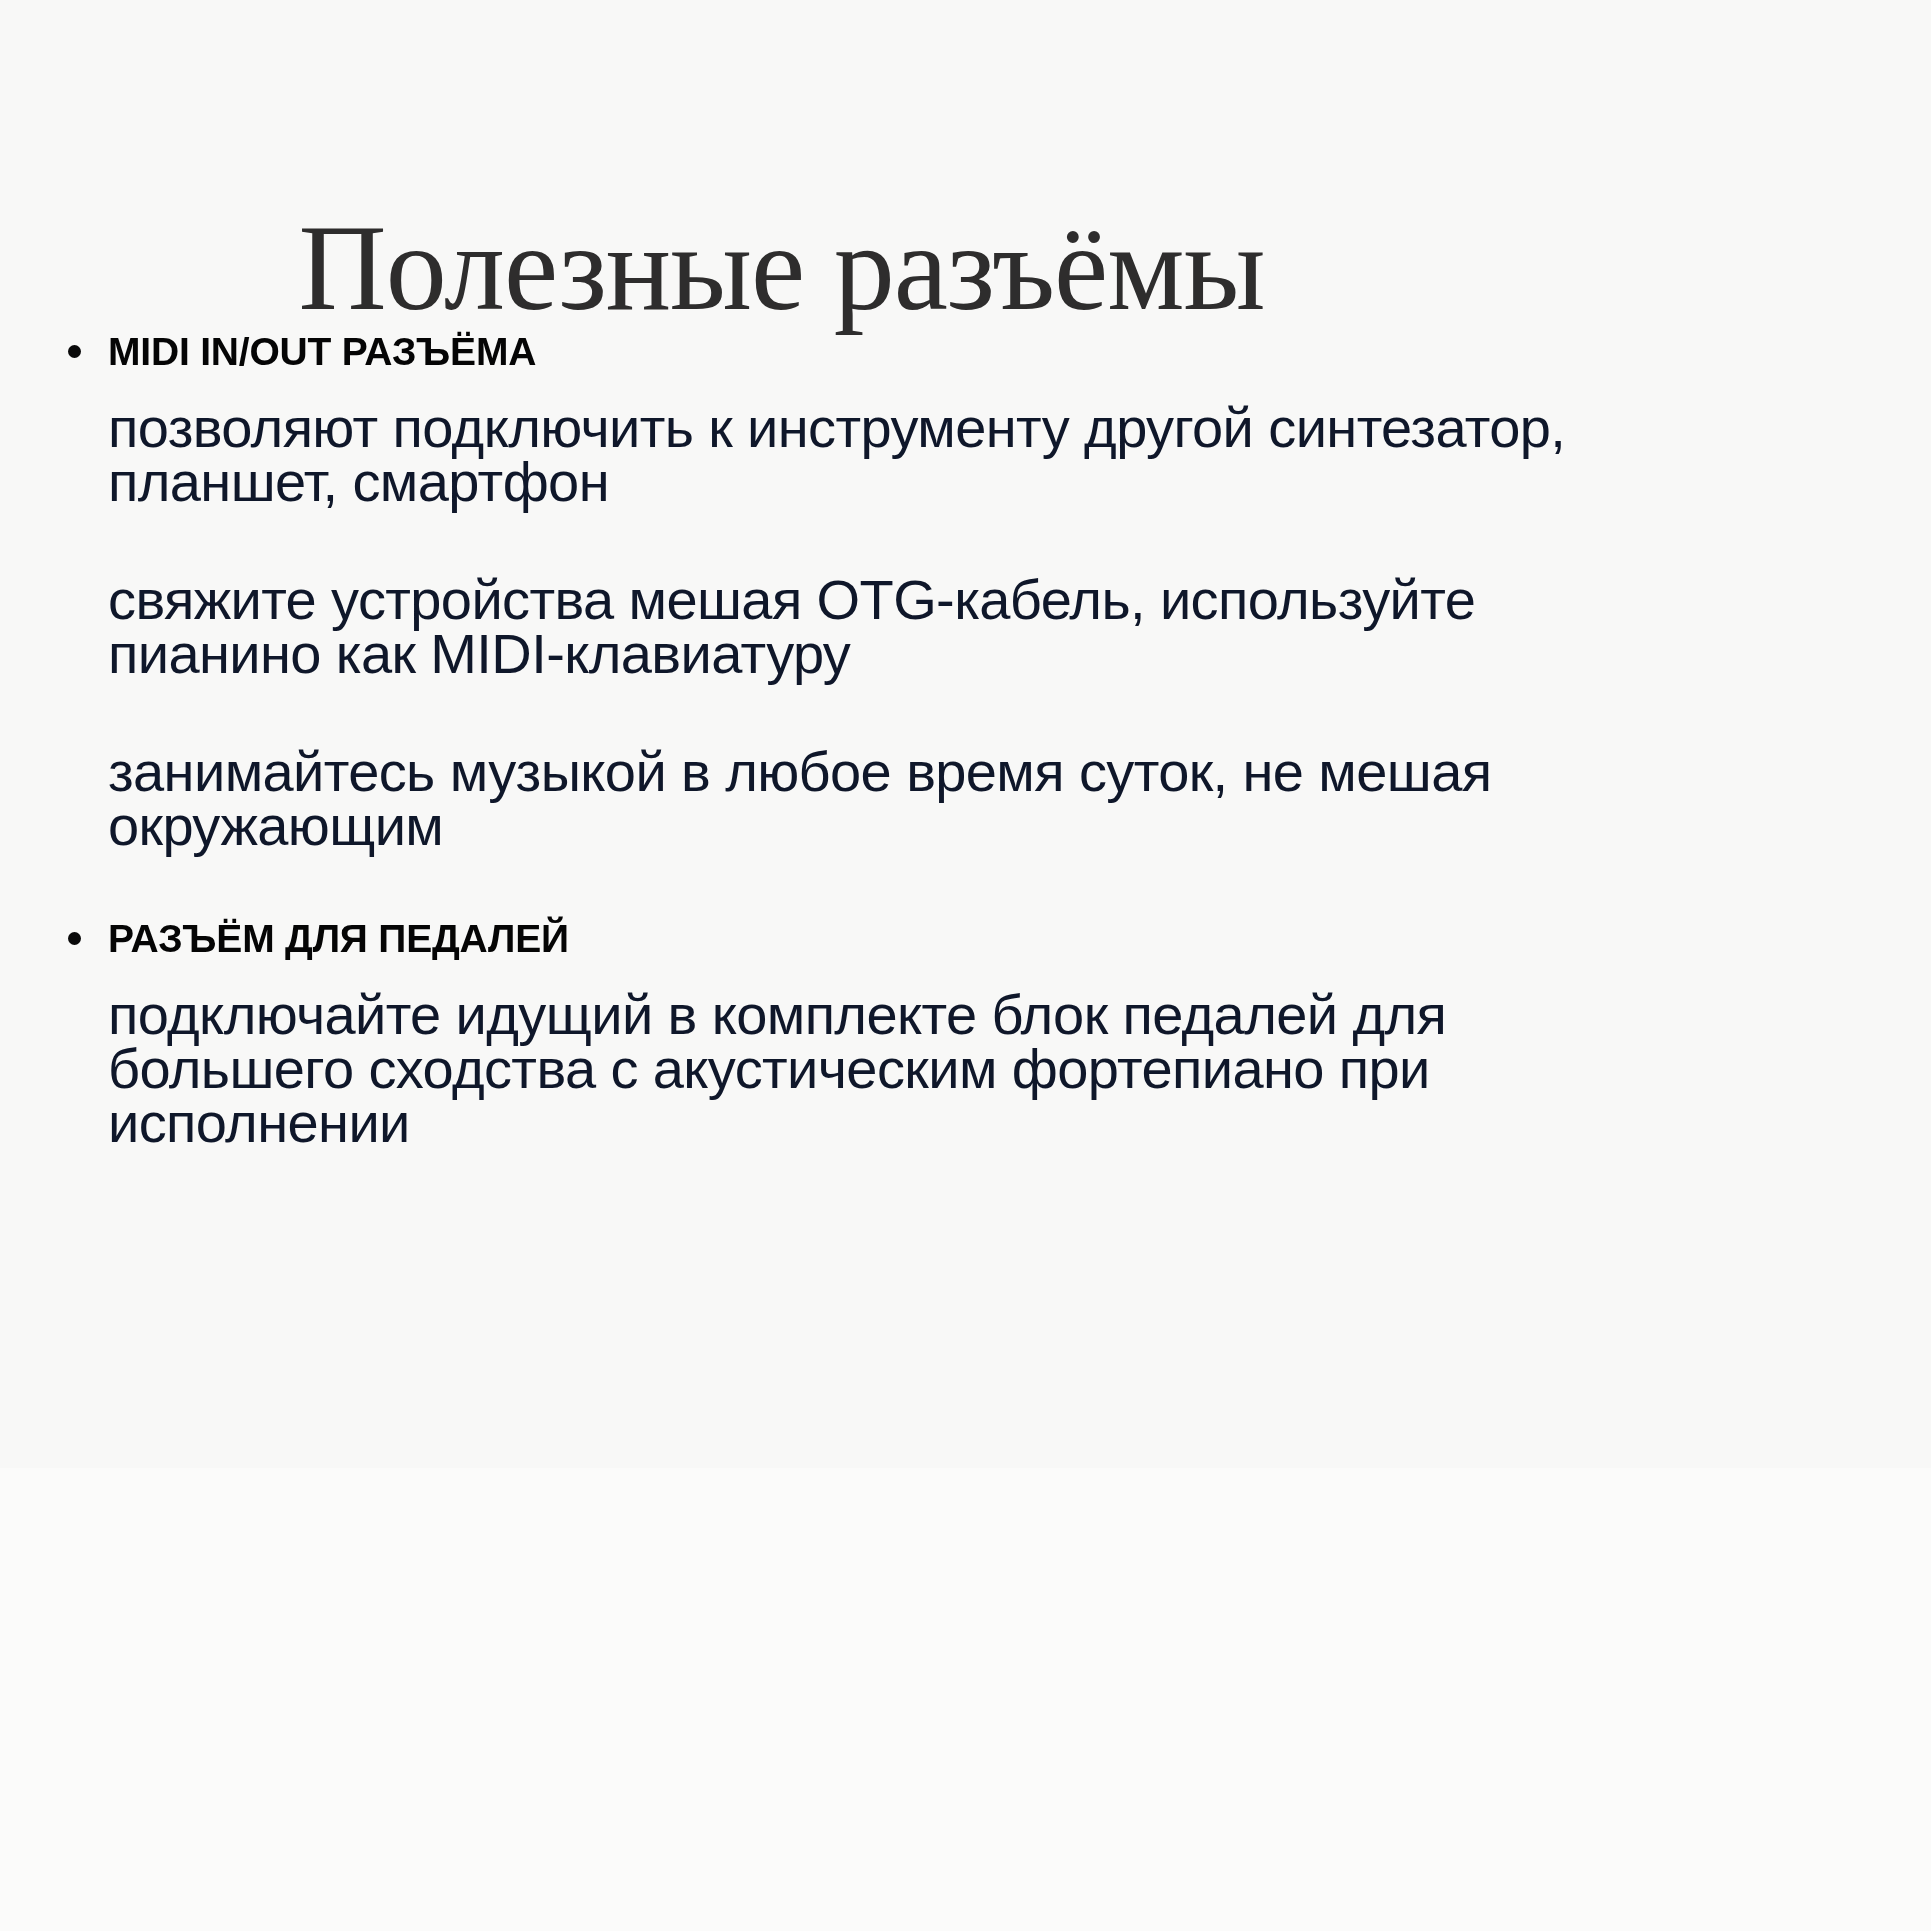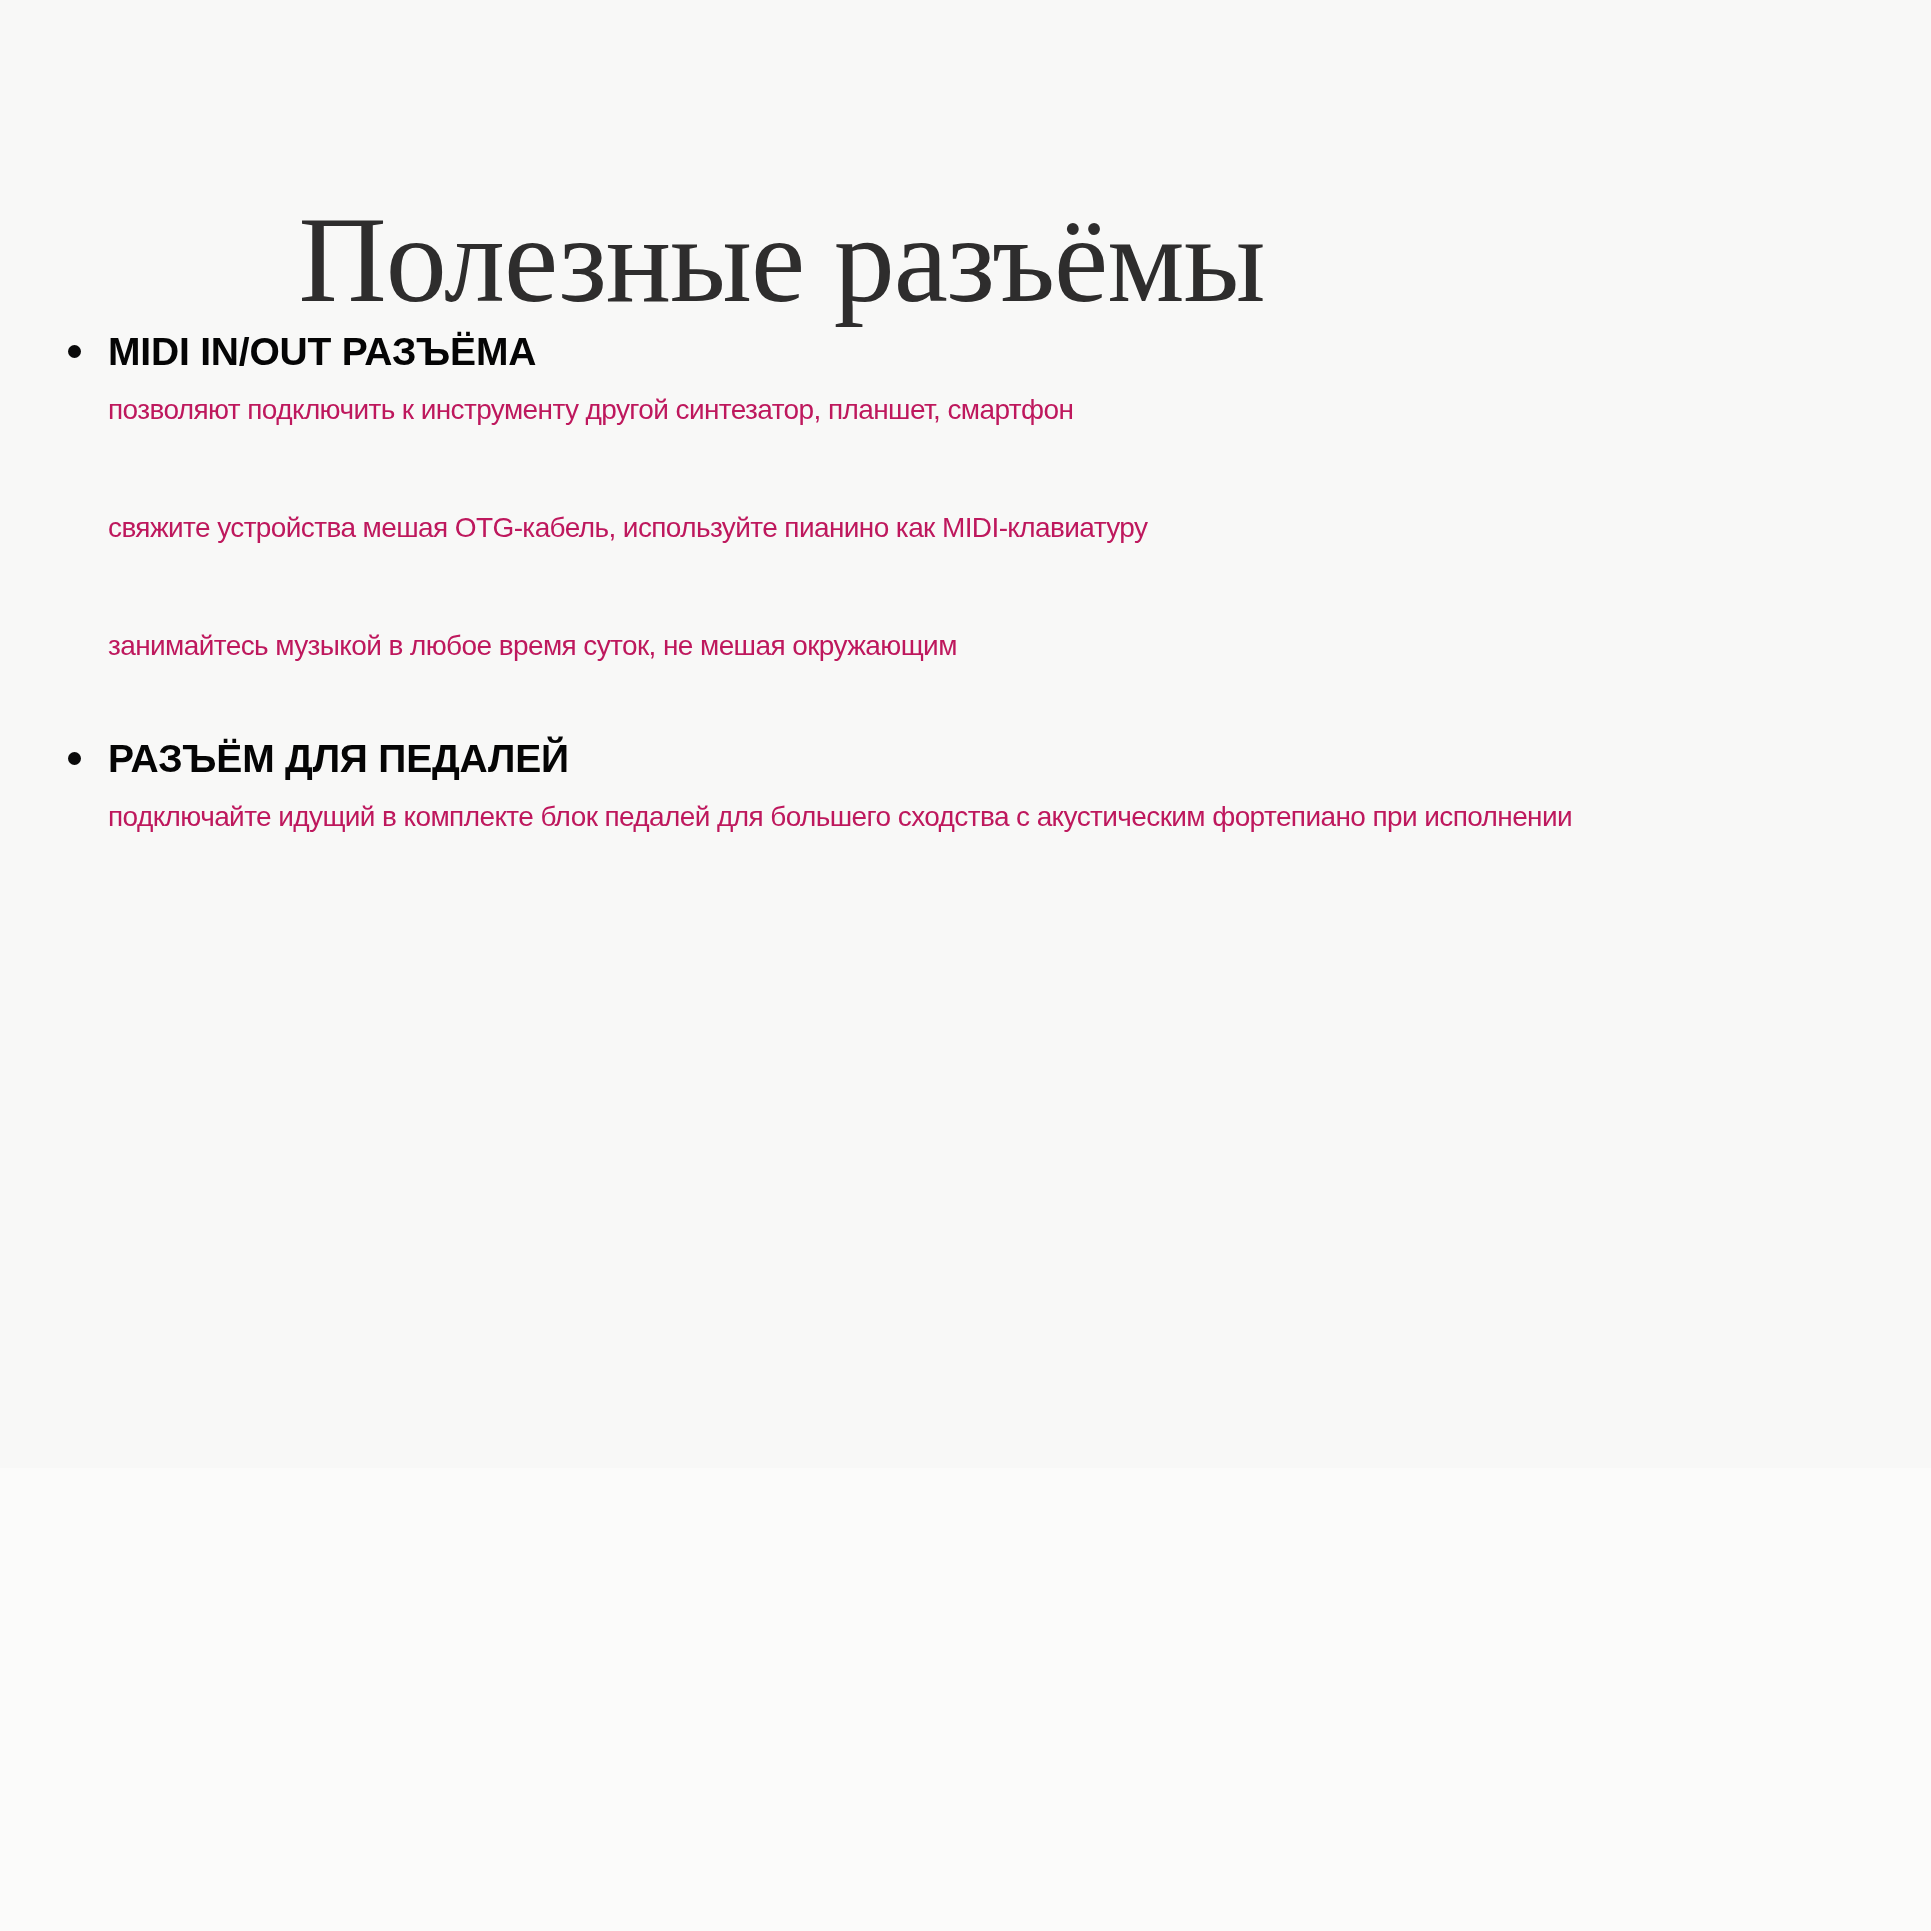--- a/index.html
+++ b/index.html
@@ -4,21 +4,21 @@
 <style>
   html,body{margin:0;padding:0;}
   body{
     width:1931px;height:1931px;position:relative;overflow:hidden;
     background:#f8f8f7;
     font-family:"Liberation Sans",sans-serif;
     color:#111;
   }
   
   .page-title{
-    position:absolute;top:116px;left:0;width:1563px;
+    position:absolute;top:124px;left:0;width:1563px;
     text-align:center;
     font-family:"Liberation Serif",serif;
     font-weight:400;
     font-size:122px;line-height:1.02;
     color:#2e2d2d;
     letter-spacing:-1px;
   }
   
   .features{position:absolute;left:62px;top:330px;right:48px;}
   .feature{margin-bottom:64px;}
@@ -27,24 +27,24 @@
     padding-left:46px;
     font-weight:700;font-size:39px;line-height:44px;
     color:#050505;letter-spacing:-0.2px;
   }
   .bullet{
     position:absolute;left:5.8px;top:14.5px;
     width:13.5px;height:13.5px;border-radius:50%;
     background:#0a0a0a;
   }
   .feature-desc{
-    margin:9px 0 0 46px;
-    font-size:28px;line-height:54px;
+    margin:27px 0 0 46px;
+    font-size:56px;line-height:54px;
     letter-spacing:-0.6px;
-    color:#be185d;
+    color:#0f172a;
     max-width:1526px;
   }
   
   .photo-area{position:absolute;left:0;top:1468px;width:1931px;height:463px;background:#fbfbfa;}
 </style>
 </head>
 <body>
 
 <h1 class="page-title">Полезные разъёмы</h1>
 

